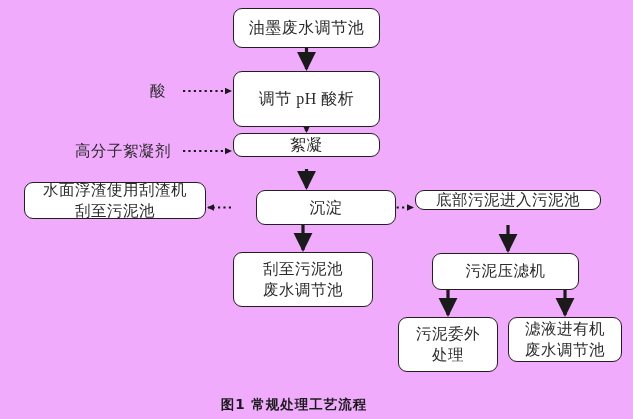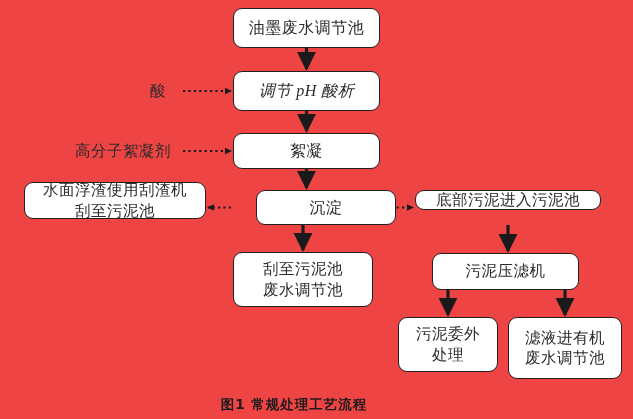--- a/index.html
+++ b/index.html
@@ -7,21 +7,21 @@
     padding: 0;
     background: #ffffff;
   }
   body {
     font-family: "Liberation Serif", "DejaVu Serif", serif;
   }
   #figure-root {
     position: relative;
     width: 633px;
     height: 419px;
-    background: #ef4444;
+    background: #f0abfc;
     overflow: hidden;
   }
   #flow-svg {
     position: absolute;
     left: 0;
     top: 0;
     width: 633px;
     height: 419px;
   }
   .node-box {
@@ -93,24 +93,24 @@
         <path d="M508,225 L508,251" fill="none" stroke="#1a1a1a" stroke-width="3.2" marker-end="url(#arrow-solid)"></path>
         <path d="M448,290 L448,315" fill="none" stroke="#1a1a1a" stroke-width="3.2" marker-end="url(#arrow-solid)"></path>
         <path d="M565,290 L565,315" fill="none" stroke="#1a1a1a" stroke-width="3.2" marker-end="url(#arrow-solid)"></path>
       </g>
   </svg>
 
   <div id="node-layer">
       <div class="node-box" style="left: 233px; top: 8px; width: 147px; height: 40px; font-size: 16px;">
         <span class="node-text">油墨废水调节池</span>
       </div>
-      <div class="node-box" style="left: 233px; top: 71px; width: 147px; height: 40px; font-size: 16px; font-style: italic;">
+      <div class="node-box" style="left: 233px; top: 71px; width: 147px; height: 56px; font-size: 16px;">
         <span class="node-text">调节 pH 酸析</span>
       </div>
-      <div class="node-box" style="left: 233px; top: 133px; width: 147px; height: 36px; font-size: 16px;">
+      <div class="node-box" style="left: 233px; top: 133px; width: 147px; height: 24px; font-size: 16px;">
         <span class="node-text">絮凝</span>
       </div>
       <div class="node-box" style="left: 233px; top: 190px; width: 140px; height: 35px; font-size: 16px; margin-left: 23px;">
         <span class="node-text">沉淀</span>
       </div>
       <div class="node-box" style="left: 24px; top: 182px; width: 182px; height: 37px; font-size: 15.5px;">
         <span class="node-text">水面浮渣使用刮渣机
 刮至污泥池</span>
       </div>
       <div class="node-box" style="left: 415px; top: 190px; width: 186px; height: 20px; font-size: 15.5px;">
@@ -120,21 +120,21 @@
         <span class="node-text">刮至污泥池
 废水调节池</span>
       </div>
       <div class="node-box" style="left: 432px; top: 253px; width: 147px; height: 37px; font-size: 15.5px;">
         <span class="node-text">污泥压滤机</span>
       </div>
       <div class="node-box" style="left: 398px; top: 317px; width: 100px; height: 55px; font-size: 15.5px;">
         <span class="node-text">污泥委外
 处理</span>
       </div>
-      <div class="node-box" style="left: 508px; top: 317px; width: 114px; height: 62px; font-size: 15.5px;">
+      <div class="node-box" style="left: 508px; top: 317px; width: 114px; height: 45px; font-size: 15.5px;">
         <span class="node-text">滤液进有机
 废水调节池</span>
       </div>
     </div>
   <div id="label-layer">
       <div class="side-label" style="left: 150px; top: 81px; width: 30px; height: 20px;">酸</div>
       <div class="side-label" style="left: 75px; top: 141px; width: 105px; height: 20px;">高分子絮凝剂</div>
     </div>
 
   <div id="figure-caption" style="top: 396px;">图1  常规处理工艺流程</div>

